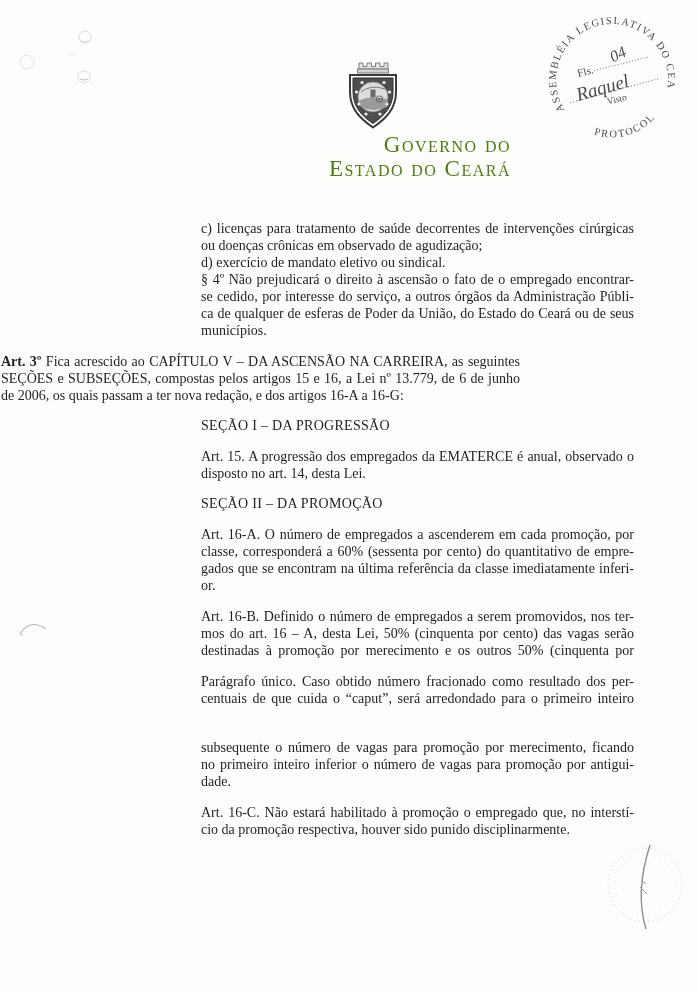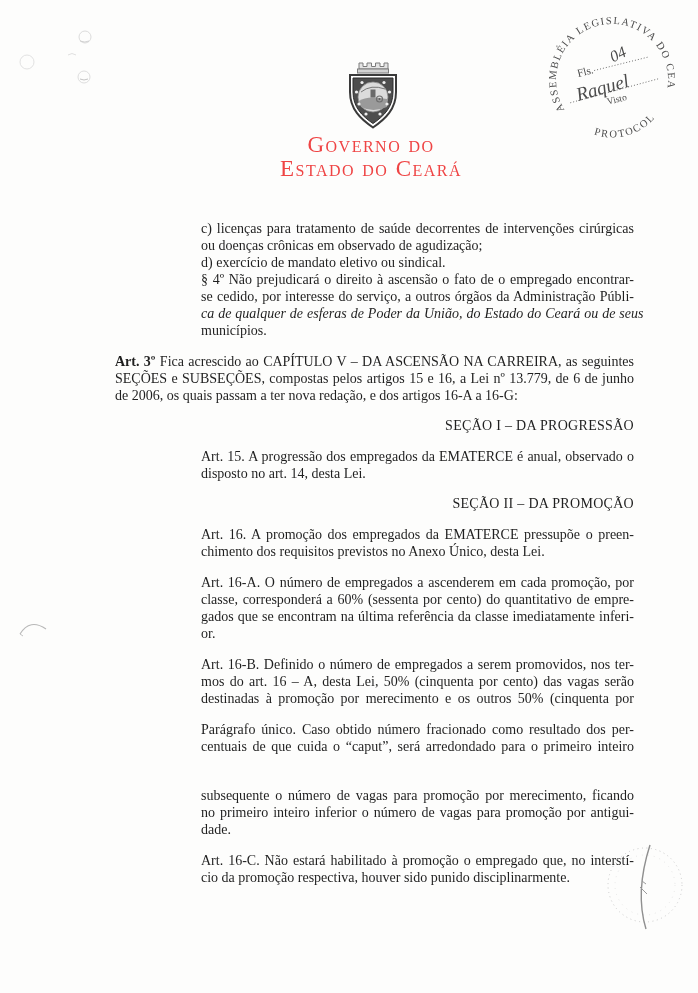--- a/index.html
+++ b/index.html
@@ -9,36 +9,36 @@
     margin: 0 auto;
     background: #fdfdfc;
     overflow: hidden;
     font-family: "Liberation Serif", "DejaVu Serif", serif;
     color: #1f1f1f;
   }
   
   .coat { position:absolute; left:338px; top:56px; }
   .orgname {
     position:absolute; left:231px; top:133px; width:280px;
-    text-align:center;
+    text-align:right;
     font-variant: small-caps;
-    color:#ef4444;
+    color:#4d7c0f;
     letter-spacing: 1.5px;
     line-height: 24px;
     font-size: 23px;
   }
   
   .stamp { position:absolute; left:532px; top:5px; }
   .stamp text { fill:#4c4c4c; }
   
   .doc { position:absolute; left:1px; top:220px; width:698px; font-size:14px; }
   .block { margin:0 0 14px 0; }
   .block.indent  { margin-left:200px; width:433px; }
-  .block.full    { margin-left:114px; width:519px; }
-  .block.heading { margin-left:200px; width:433px; text-align:right; letter-spacing:0.3px; }
+  .block.full    { width:519px; }
+  .block.heading { margin-left:200px; width:433px; text-align:left; letter-spacing:0.3px; }
   .line { line-height:17px; white-space:nowrap; }
   .line > span { display:inline-block; transform-origin:0 50%; }
   .line b { font-weight:bold; }
   
   .artifact { position:absolute; }
 </style>
 </head>
 <body>
 
 <div class="page">
@@ -98,38 +98,34 @@
     </g>
   </svg>
 
   <div class="doc">
       <div class="block indent">
         <div class="line"><span style="word-spacing: 1.45312px;">c) licenças para tratamento de saúde decorrentes de intervenções cirúrgicas</span></div>
         <div class="line"><span>ou doenças crônicas em observado de agudização;</span></div>
         <div class="line"><span>d) exercício de mandato eletivo ou sindical.</span></div>
         <div class="line"><span style="word-spacing: 1.15024px;">§ 4º Não prejudicará o direito à ascensão o fato de o empregado encontrar-</span></div>
         <div class="line"><span style="word-spacing: 0.823864px;">se cedido, por interesse do serviço, a outros órgãos da Administração Públi-</span></div>
-        <div class="line"><span style="word-spacing: 0.461458px; font-style: italic;">ca de qualquer de esferas de Poder da União, do Estado do Ceará ou de seus</span></div>
+        <div class="line"><span style="word-spacing: 0.461458px;">ca de qualquer de esferas de Poder da União, do Estado do Ceará ou de seus</span></div>
         <div class="line"><span>municípios.</span></div>
       </div>
       <div class="block full">
         <div class="line"><span style="word-spacing: 0.870192px;"><b>Art. 3º</b> Fica acrescido ao CAPÍTULO V – DA ASCENSÃO NA CARREIRA, as seguintes</span></div>
         <div class="line"><span style="word-spacing: 0.862305px;">SEÇÕES e SUBSEÇÕES, compostas pelos artigos 15 e 16, a Lei nº 13.779, de 6 de junho</span></div>
         <div class="line"><span>de 2006, os quais passam a ter nova redação, e dos artigos 16-A a 16-G:</span></div>
       </div>
       <div class="block heading">SEÇÃO I – DA PROGRESSÃO</div>
       <div class="block indent">
         <div class="line"><span style="word-spacing: 0.62358px;">Art. 15. A progressão dos empregados da EMATERCE é anual, observado o</span></div>
         <div class="line"><span>disposto no art. 14, desta Lei.</span></div>
       </div>
       <div class="block heading">SEÇÃO II – DA PROMOÇÃO</div>
-      <div class="block indent">
-        <div class="line"><span style="word-spacing: 2.08594px;">Art. 16. A promoção dos empregados da EMATERCE pressupõe o preen-</span></div>
-        <div class="line"><span>chimento dos requisitos previstos no Anexo Único, desta Lei.</span></div>
-      </div>
       <div class="block indent">
         <div class="line"><span style="word-spacing: 1.19602px;">Art. 16-A. O número de empregados a ascenderem em cada promoção, por</span></div>
         <div class="line"><span style="word-spacing: 1.19844px;">classe, corresponderá a 60% (sessenta por cento) do quantitativo de empre-</span></div>
         <div class="line"><span style="word-spacing: 0.540625px;">gados que se encontram na última referência da classe imediatamente inferi-</span></div>
         <div class="line"><span>or.</span></div>
       </div>
       <div class="block indent">
         <div class="line"><span style="word-spacing: 1.07386px;">Art. 16-B. Definido o número de empregados a serem promovidos, nos ter-</span></div>
         <div class="line"><span style="word-spacing: 1.79799px;">mos do art. 16 – A, desta Lei, 50% (cinquenta por cento) das vagas serão</span></div>
         <div class="line"><span style="word-spacing: 2.86719px;">destinadas à promoção por merecimento e os outros 50% (cinquenta por</span></div>

